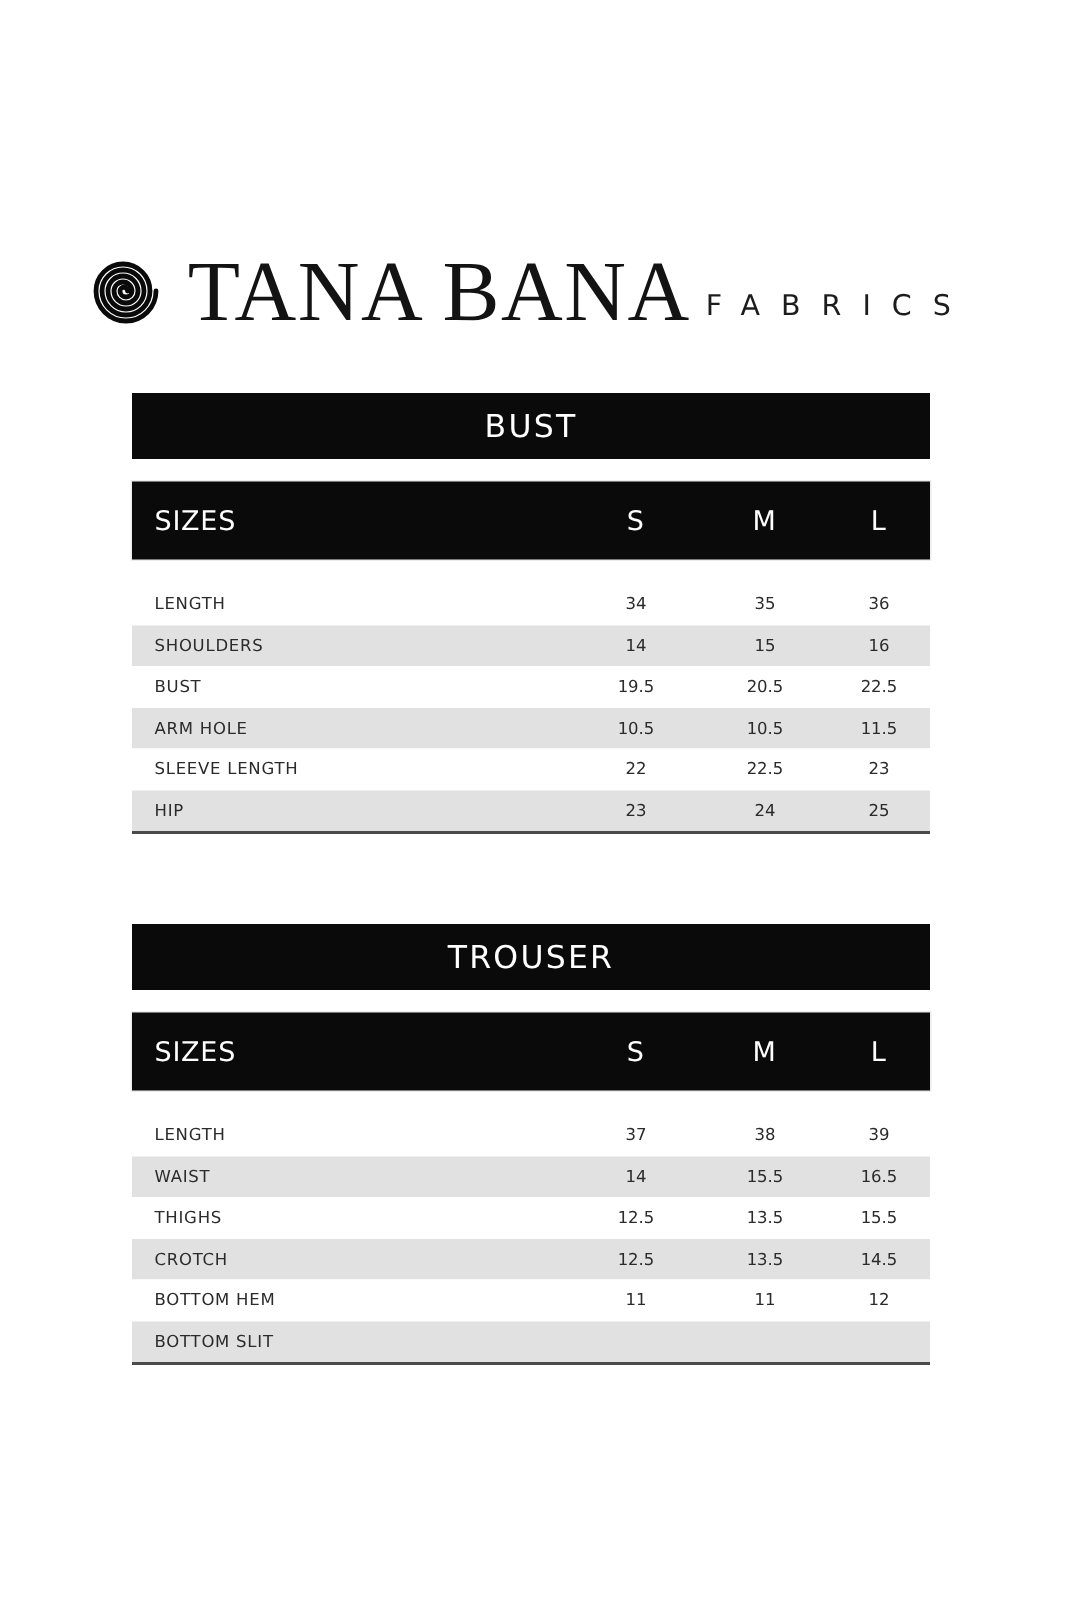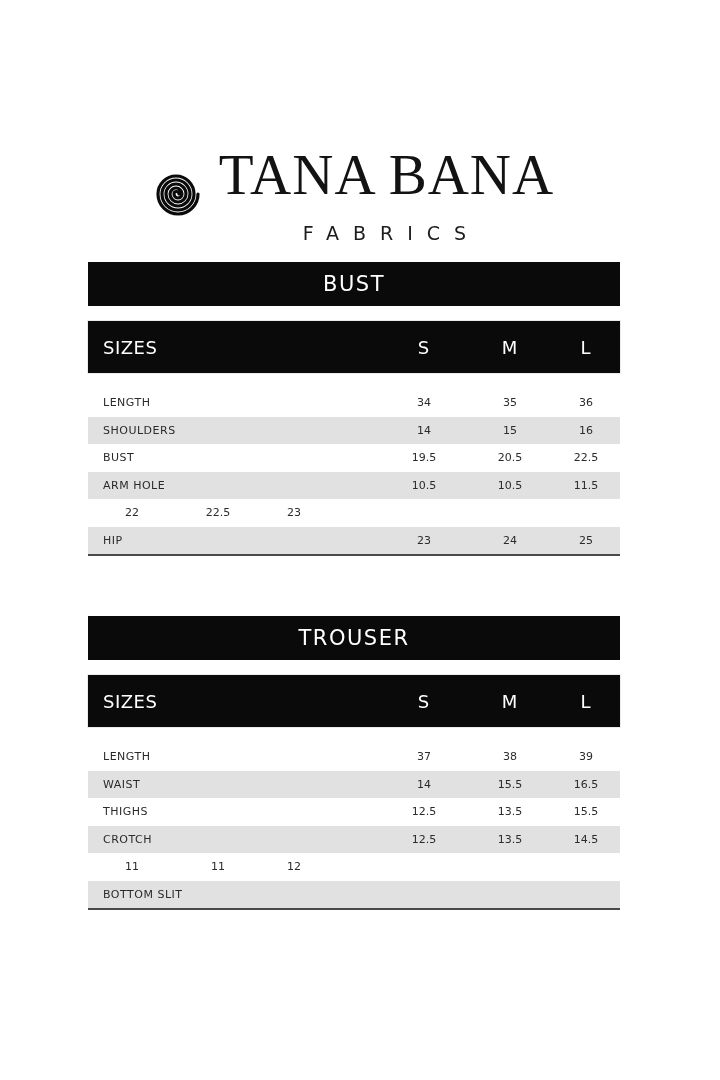--- a/index.html
+++ b/index.html
@@ -8,21 +8,21 @@
     width:720px;height:1080px;
     background:#ffffff;
     font-family:"DejaVu Sans","Liberation Sans",sans-serif;
     overflow:hidden;
   }
   .content{width:532px;margin-left:88px;padding-top:156px;}
 
   
   .logo{display:flex;align-items:center;justify-content:center;gap:17px;height:76px;}
   .spiral{flex:0 0 auto;display:block;}
-  .logo-text{display:flex;flex-direction:column;align-items:center;}
+  .logo-text{display:flex;flex-direction:row;align-items:center;}
   .brand-name{
     font-family:"Liberation Serif","DejaVu Serif",serif;
     font-size:57px;line-height:1;color:#131313;
     letter-spacing:1px;white-space:nowrap;
   }
   .brand-sub{
     font-size:19px;line-height:1;color:#1c1c1c;
     letter-spacing:14px;text-indent:10px;margin-top:21px;white-space:nowrap;
   }
 
@@ -100,20 +100,21 @@
             <span class="col col-m">20.5</span>
             <span class="col col-l">22.5</span>
           </div>
           <div class="row alt">
             <span class="cell label">ARM HOLE</span>
             <span class="col col-s">10.5</span>
             <span class="col col-m">10.5</span>
             <span class="col col-l">11.5</span>
           </div>
           <div class="row">
+            <span class="cell label">SLEEVE LENGTH</span>
             <span class="col col-s">22</span>
             <span class="col col-m">22.5</span>
             <span class="col col-l">23</span>
           </div>
           <div class="row alt">
             <span class="cell label">HIP</span>
             <span class="col col-s">23</span>
             <span class="col col-m">24</span>
             <span class="col col-l">25</span>
           </div>
@@ -149,20 +150,21 @@
             <span class="col col-m">13.5</span>
             <span class="col col-l">15.5</span>
           </div>
           <div class="row alt">
             <span class="cell label">CROTCH</span>
             <span class="col col-s">12.5</span>
             <span class="col col-m">13.5</span>
             <span class="col col-l">14.5</span>
           </div>
           <div class="row">
+            <span class="cell label">BOTTOM HEM</span>
             <span class="col col-s">11</span>
             <span class="col col-m">11</span>
             <span class="col col-l">12</span>
           </div>
           <div class="row alt">
             <span class="cell label">BOTTOM SLIT</span>
             <span class="col col-s"></span>
             <span class="col col-m"></span>
             <span class="col col-l"></span>
           </div>

